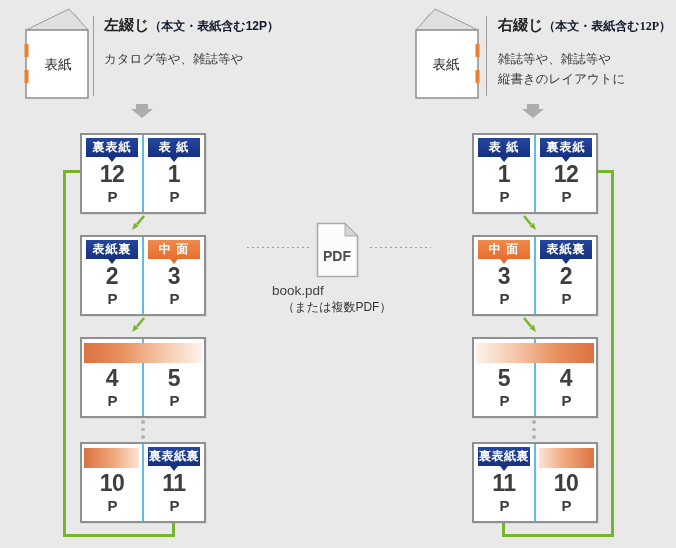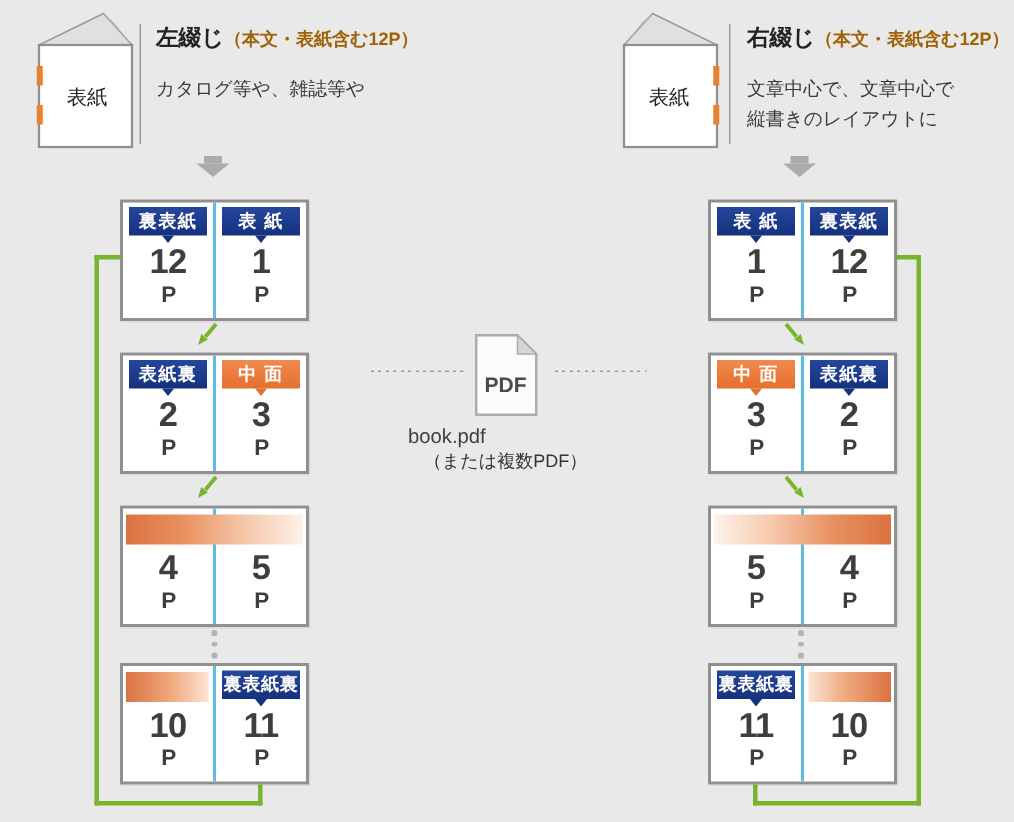--- a/index.html
+++ b/index.html
@@ -8,21 +8,21 @@
     font-family:"Liberation Sans","DejaVu Sans",sans-serif;
     background:#e9e9e9;
     position:relative;
     overflow:hidden;
   }
 
   
   .book-svg { position:absolute; width:70px; height:94px; }
   .head-divider { position:absolute; width:1px; background:#9b9b9b; top:16px; height:80px; }
   .bind-title { position:absolute; top:16px; font-size:15px; font-weight:bold; color:#222; white-space:nowrap; }
-  .bind-title .note { font-size:12px; font-weight:bold; color:#a16207; }
+  .bind-title .note { font-size:12px; font-weight:bold; color:#0f172a; }
   .bind-desc { position:absolute; top:49px; font-size:12.5px; line-height:20px; color:#3a3a3a; white-space:nowrap; }
 
   .down-arrow { position:absolute; width:22px; }
   .down-arrow .stem { width:12px; height:5px; background:#acacac; margin:0 auto; }
   .down-arrow .head { width:0; height:0; border-left:11px solid transparent; border-right:11px solid transparent; border-top:9px solid #acacac; }
 
   
   .spread {
     position:absolute; width:126px; height:81px;
     background:#fff; border:2px solid #909090;
@@ -104,23 +104,23 @@
 
 <svg class="book-svg" style="left:412px; top:6px;" viewBox="0 0 70 94">
   <polygon points="66,24 23,3 4,24" fill="#e0e0e0" stroke="#9a9a9a" stroke-width="1"></polygon>
   <polygon points="23,3 16,9 4,24" fill="#b9b9b9"></polygon>
   <rect x="4" y="24" width="62" height="68" fill="#ffffff" stroke="#8f8f8f" stroke-width="1.5"></rect>
   <rect x="63.5" y="38" width="4" height="13" fill="#e8822f"></rect>
   <rect x="63.5" y="64" width="4" height="13" fill="#e8822f"></rect>
   <text x="34" y="63" text-anchor="middle" font-size="13.5" fill="#222222">表紙</text>
 </svg>
 <div class="head-divider" style="left:486px;"></div>
-<div class="bind-title" style="left:498px;"><span>右綴じ</span><span class="note">（本文・表紙含む12P）</span></div>
+<div class="bind-title" style="left:498px;font-family:Liberation Serif, serif;"><span>右綴じ</span><span class="note">（本文・表紙含む12P）</span></div>
 <div class="bind-desc" style="left:498px;">
-  <div>文章中心で、文章中心で</div>
+  <div>雑誌等や、雑誌等や</div>
   <div>縦書きのレイアウトに</div>
 </div>
 <div class="down-arrow" style="left:522px; top:104px;">
   <div class="stem"></div>
     <div class="head"></div>
 </div>
 
 <div class="gline" style="left:63px; top:170px; width:3px; height:367px;"></div>
 <div class="gline" style="left:63px; top:534px; width:112px; height:3px;"></div>
 <div class="gline" style="left:172px; top:521px; width:3px; height:16px;"></div>

